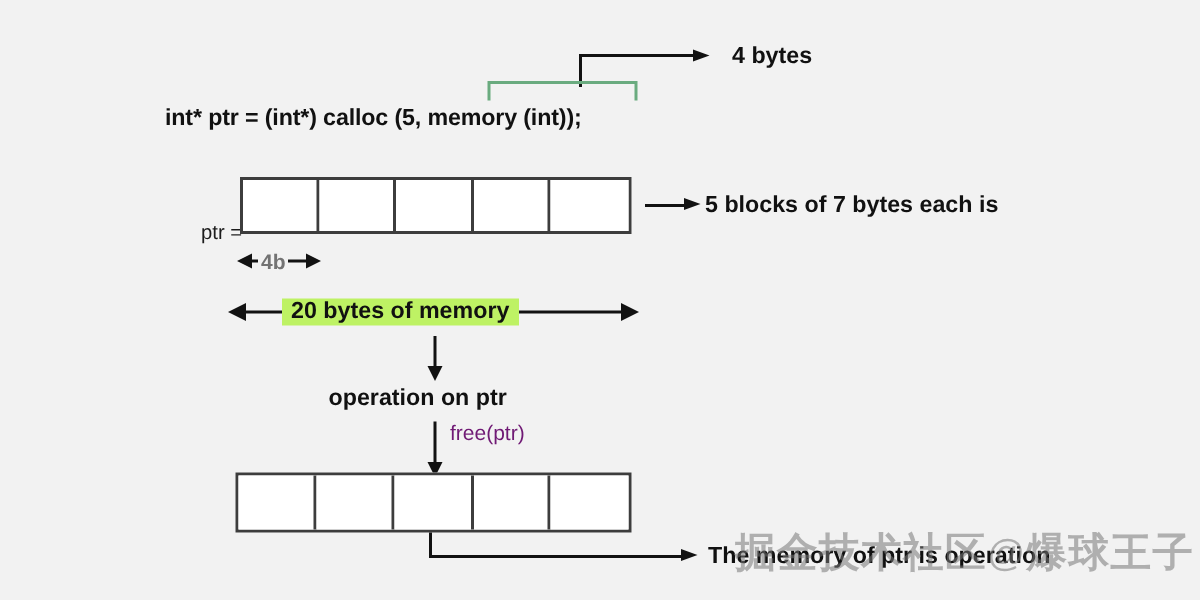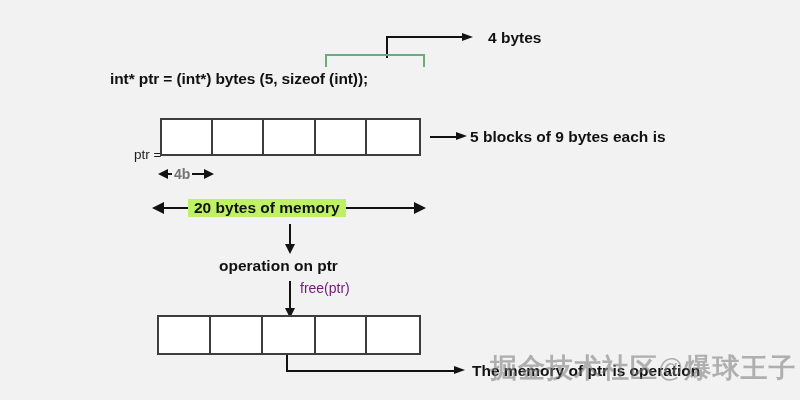--- a/index.html
+++ b/index.html
@@ -105,38 +105,38 @@
   <div class="abs hline" style="left:386px; top:36px; width:82px;"></div>
   <svg class="abs" style="left:462px; top:30px;" width="16" height="16" viewBox="0 0 16 16">
     <path d="M0 3 L11 7 L0 11 Z" fill="#121212"></path>
   </svg>
   <div class="abs label-bold" style="left:488px; top:29px;">4 bytes</div>
 
   <svg class="abs" style="left:325px; top:54px;" width="100" height="14" viewBox="0 0 100 14">
     <path d="M1 13 L1 1 L99 1 L99 13" fill="none" stroke="#6aab7f" stroke-width="2"></path>
   </svg>
 
-  <div class="abs code-line" style="left:110px; top:70px;">int* ptr = (int*) bytes (5, sizeof (int));</div>
+  <div class="abs code-line" style="left:110px; top:70px;">int* ptr = (int*) calloc (5, memory (int));</div>
 
   <div class="abs label-ptr" style="left:134px; top:133px;margin-top:14px;">ptr =</div>
 
   <div class="abs memrow" style="left:160px; top:118px; width:261px; height:38px;">
     <div class="cell" style="width:52px;"></div>
     <div class="cell" style="width:52px;"></div>
     <div class="cell" style="width:52px;"></div>
     <div class="cell" style="width:52px;"></div>
     <div class="cell" style="width:53px;"></div>
   </div>
 
   <div class="abs hline" style="left:430px; top:136px; width:30px;"></div>
   <svg class="abs" style="left:456px; top:130px;" width="16" height="16" viewBox="0 0 16 16">
     <path d="M0 2 L11 6 L0 10 Z" fill="#121212"></path>
   </svg>
   <div class="abs rtext" style="left:470px; top:124px;">
-    <div>5 blocks of 9 bytes each is</div>
+    <div>5 blocks of 7 bytes each is</div>
   </div>
 
   <svg class="abs" style="left:158px; top:166px;" width="56" height="16" viewBox="0 0 56 16">
     <path d="M0 8 L10 3 L10 13 Z" fill="#121212"></path>
     <path d="M56 8 L46 3 L46 13 Z" fill="#121212"></path>
     <rect x="9" y="7" width="38" height="2" fill="#121212"></rect>
   </svg>
   <div class="abs label-4b" style="left:172px; top:166px; background:#f2f2f2; padding:0 2px;">4b</div>
 
   <svg class="abs" style="left:152px; top:200px;" width="274" height="16" viewBox="0 0 274 16">

